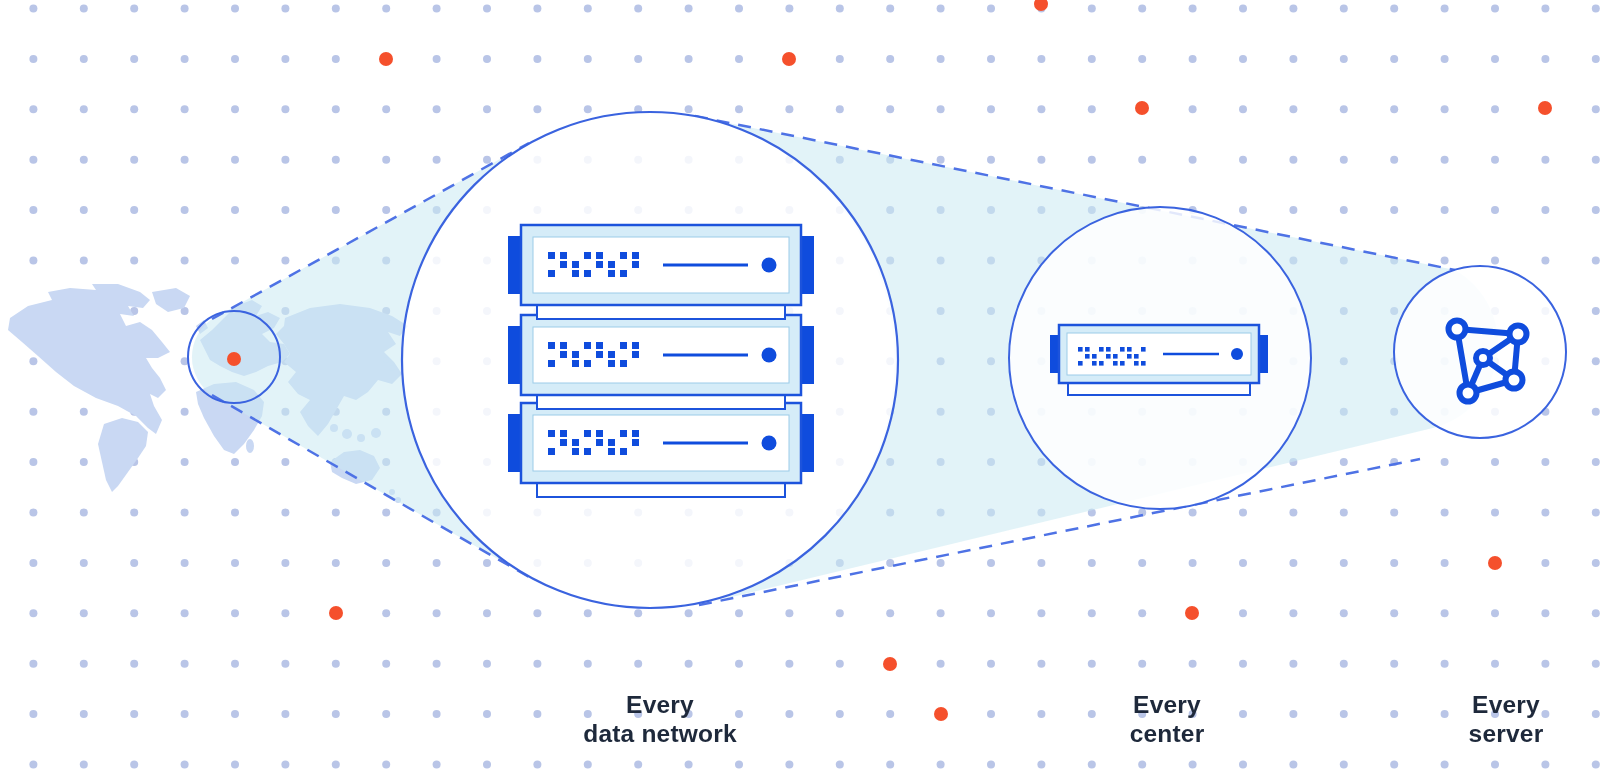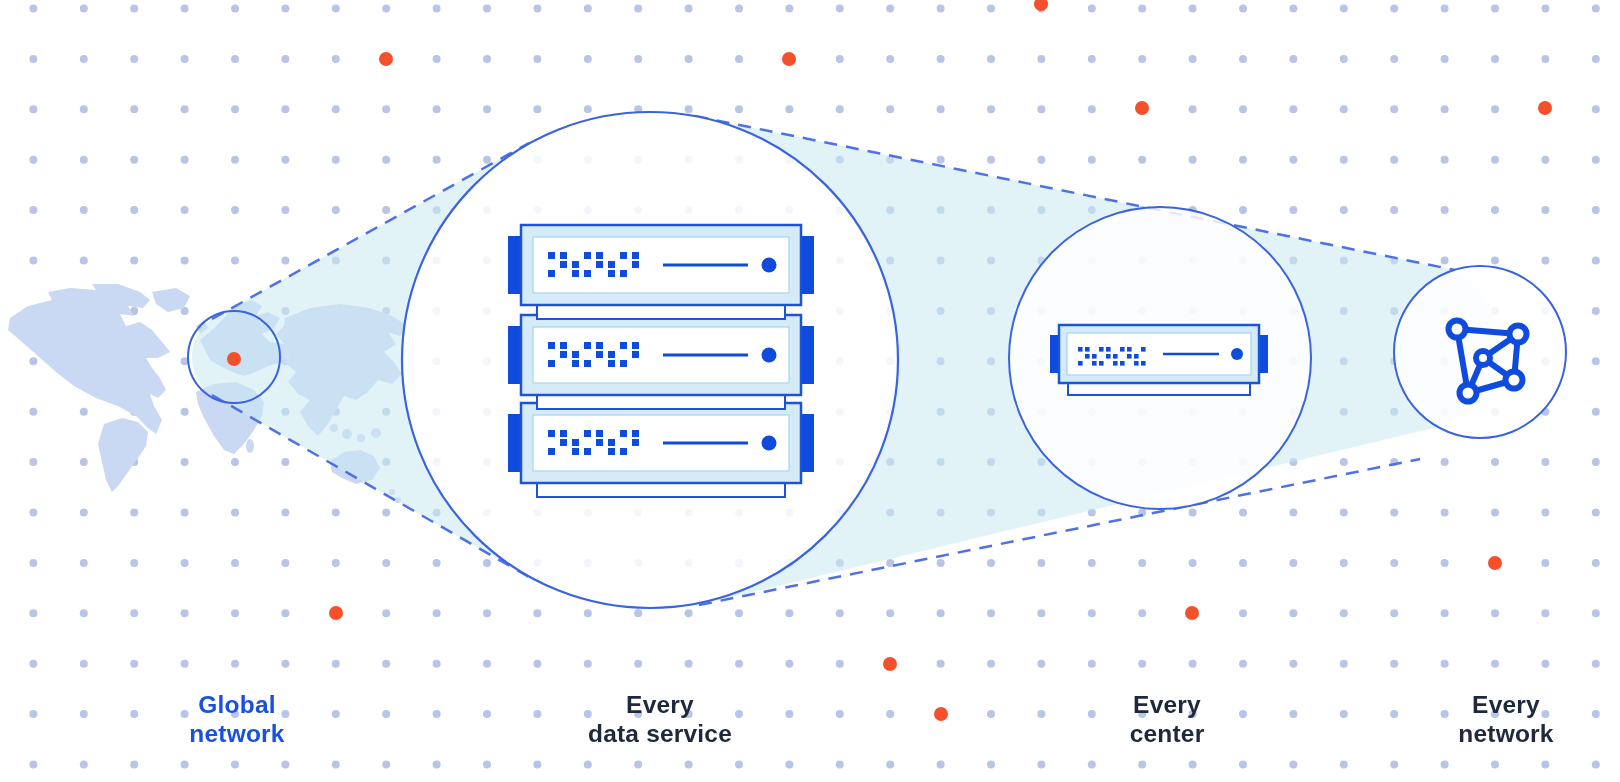--- a/index.html
+++ b/index.html
@@ -705,29 +705,25 @@
         <line x1="1483" y1="358" x2="1468" y2="393" stroke="#0F4CDD" stroke-width="6" stroke-linecap="round"></line>
         <line x1="1483" y1="358" x2="1514" y2="380" stroke="#0F4CDD" stroke-width="6" stroke-linecap="round"></line>
         <circle cx="1457" cy="329" r="8.5" fill="#fff" stroke="#0F4CDD" stroke-width="6"></circle>
         <circle cx="1518" cy="334" r="8.5" fill="#fff" stroke="#0F4CDD" stroke-width="6"></circle>
         <circle cx="1468" cy="393" r="8.5" fill="#fff" stroke="#0F4CDD" stroke-width="6"></circle>
         <circle cx="1514" cy="380" r="8.5" fill="#fff" stroke="#0F4CDD" stroke-width="6"></circle>
         <circle cx="1483" cy="358" r="7" fill="#fff" stroke="#0F4CDD" stroke-width="6"></circle>
       </g>
   </svg>
 
-  <div class="label blue" style="left:237px">
-    <span>Global</span>
-    <span>network</span>
-  </div>
   <div class="label" style="left:660px">
     <span>Every</span>
-    <span>data service</span>
+    <span>data network</span>
   </div>
   <div class="label" style="left:1167px">
     <span>Every</span>
     <span>center</span>
   </div>
   <div class="label" style="left:1506px">
     <span>Every</span>
-    <span>network</span>
+    <span>server</span>
   </div>
 </div>
 
 </body></html>

